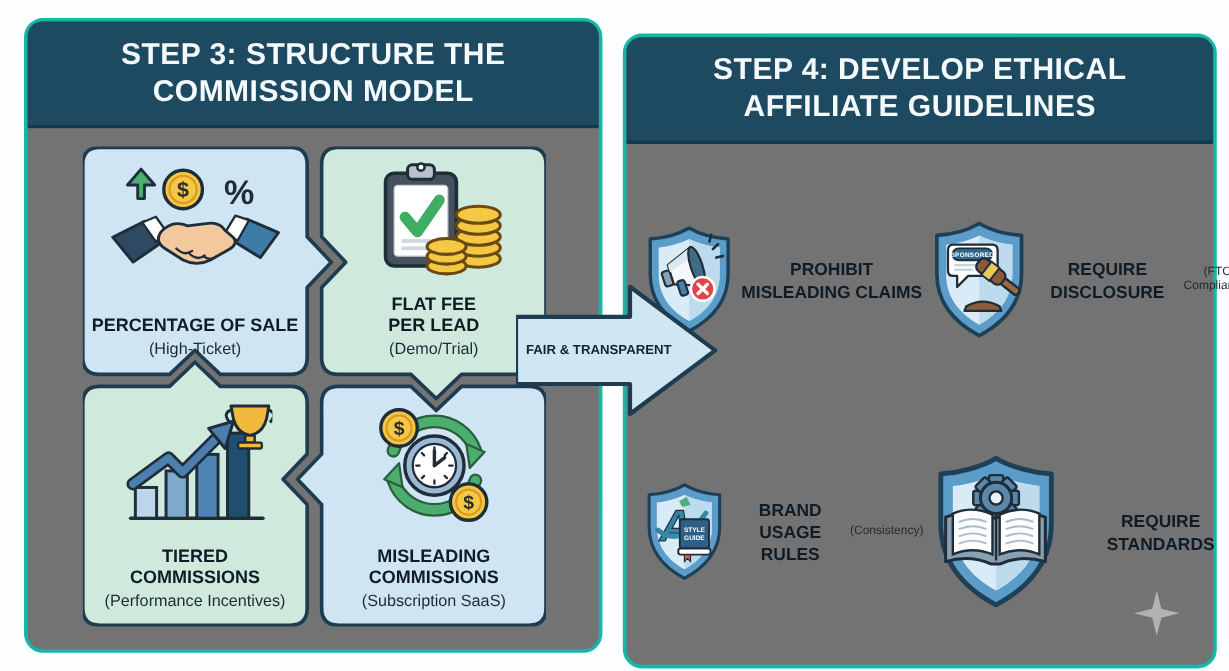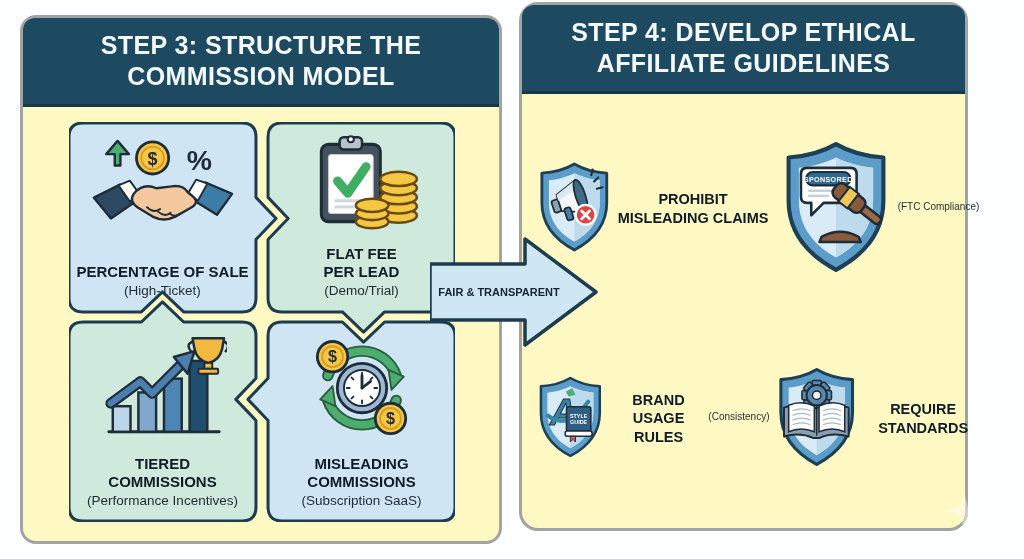--- a/index.html
+++ b/index.html
@@ -1,23 +1,23 @@
 <!DOCTYPE html>
 <html><head>
 <meta charset="utf-8">
 <style>
   html,body{margin:0;padding:0;}
   body{
     width:1024px;height:559px;position:relative;overflow:hidden;
     background:#fdfeff;
     font-family:"Liberation Sans", sans-serif;
   }
-  .panel{position:absolute;background:#fef9c3;border:3px solid #a3a3a3;border-radius:16px;box-sizing:border-box;}
+  .panel{position:absolute;background:#737373;border:3px solid #14b8a6;border-radius:16px;box-sizing:border-box;}
   .panel.left{left:20px;top:15px;width:482px;height:529px;}
-  .panel.right{left:519px;top:2px;width:449px;height:529px;border-radius:19px;}
+  .panel.right{left:519px;top:28px;width:495px;height:529px;}
   .panel-header{
     background:#1d4a61;border-radius:12px 12px 0 0;height:86px;
     display:flex;align-items:center;justify-content:center;
     border-bottom:3px solid #16384c;
   }
   .panel-header h1{
     margin:0;color:#f4f9fb;font-size:25px;font-weight:700;
     text-align:center;line-height:1.26;letter-spacing:.4px;
   }
   .panel.left h1{max-width:352px;}
@@ -212,20 +212,21 @@
         <text x="52.5" y="41.5" text-anchor="middle" font-size="7" font-weight="800" letter-spacing=".3" fill="#ffffff">SPONSORED</text>
         <rect x="33" y="49" width="28" height="2.5" fill="#c4d1d9"></rect>
         <rect x="33" y="54" width="20" height="2.5" fill="#c4d1d9"></rect>
         <g transform="rotate(38 72 58)">
           <rect x="86" y="53" width="24" height="8" rx="3" fill="#9a6a44" stroke="#1e2d38" stroke-width="2.5"></rect>
           <rect x="55" y="49" width="34" height="16" rx="6" fill="#8a5a3a" stroke="#1e2d38" stroke-width="2.5"></rect>
           <rect x="66" y="48" width="11" height="18" fill="#f0c75a" stroke="#1e2d38" stroke-width="2"></rect>
         </g>
         <path d="M46 95 Q64 85 82 95 L84 100 H44 Z" fill="#8a5a3a" stroke="#1e2d38" stroke-width="2.5" stroke-linejoin="round"></path>
       </svg>
+      <div class="s-label">REQUIRE DISCLOSURE</div>
       <div class="s-sub">(FTC Compliance)</div>
     </div>
 
     <div class="shield-item">
       <svg viewBox="0 0 120 132">
         <defs>
           <linearGradient id="gradA" x1="0" y1="0" x2="1" y2="1">
             <stop offset="0" stop-color="#2f6f9e"></stop>
               <stop offset="1" stop-color="#3e9fae"></stop>
           </linearGradient>

